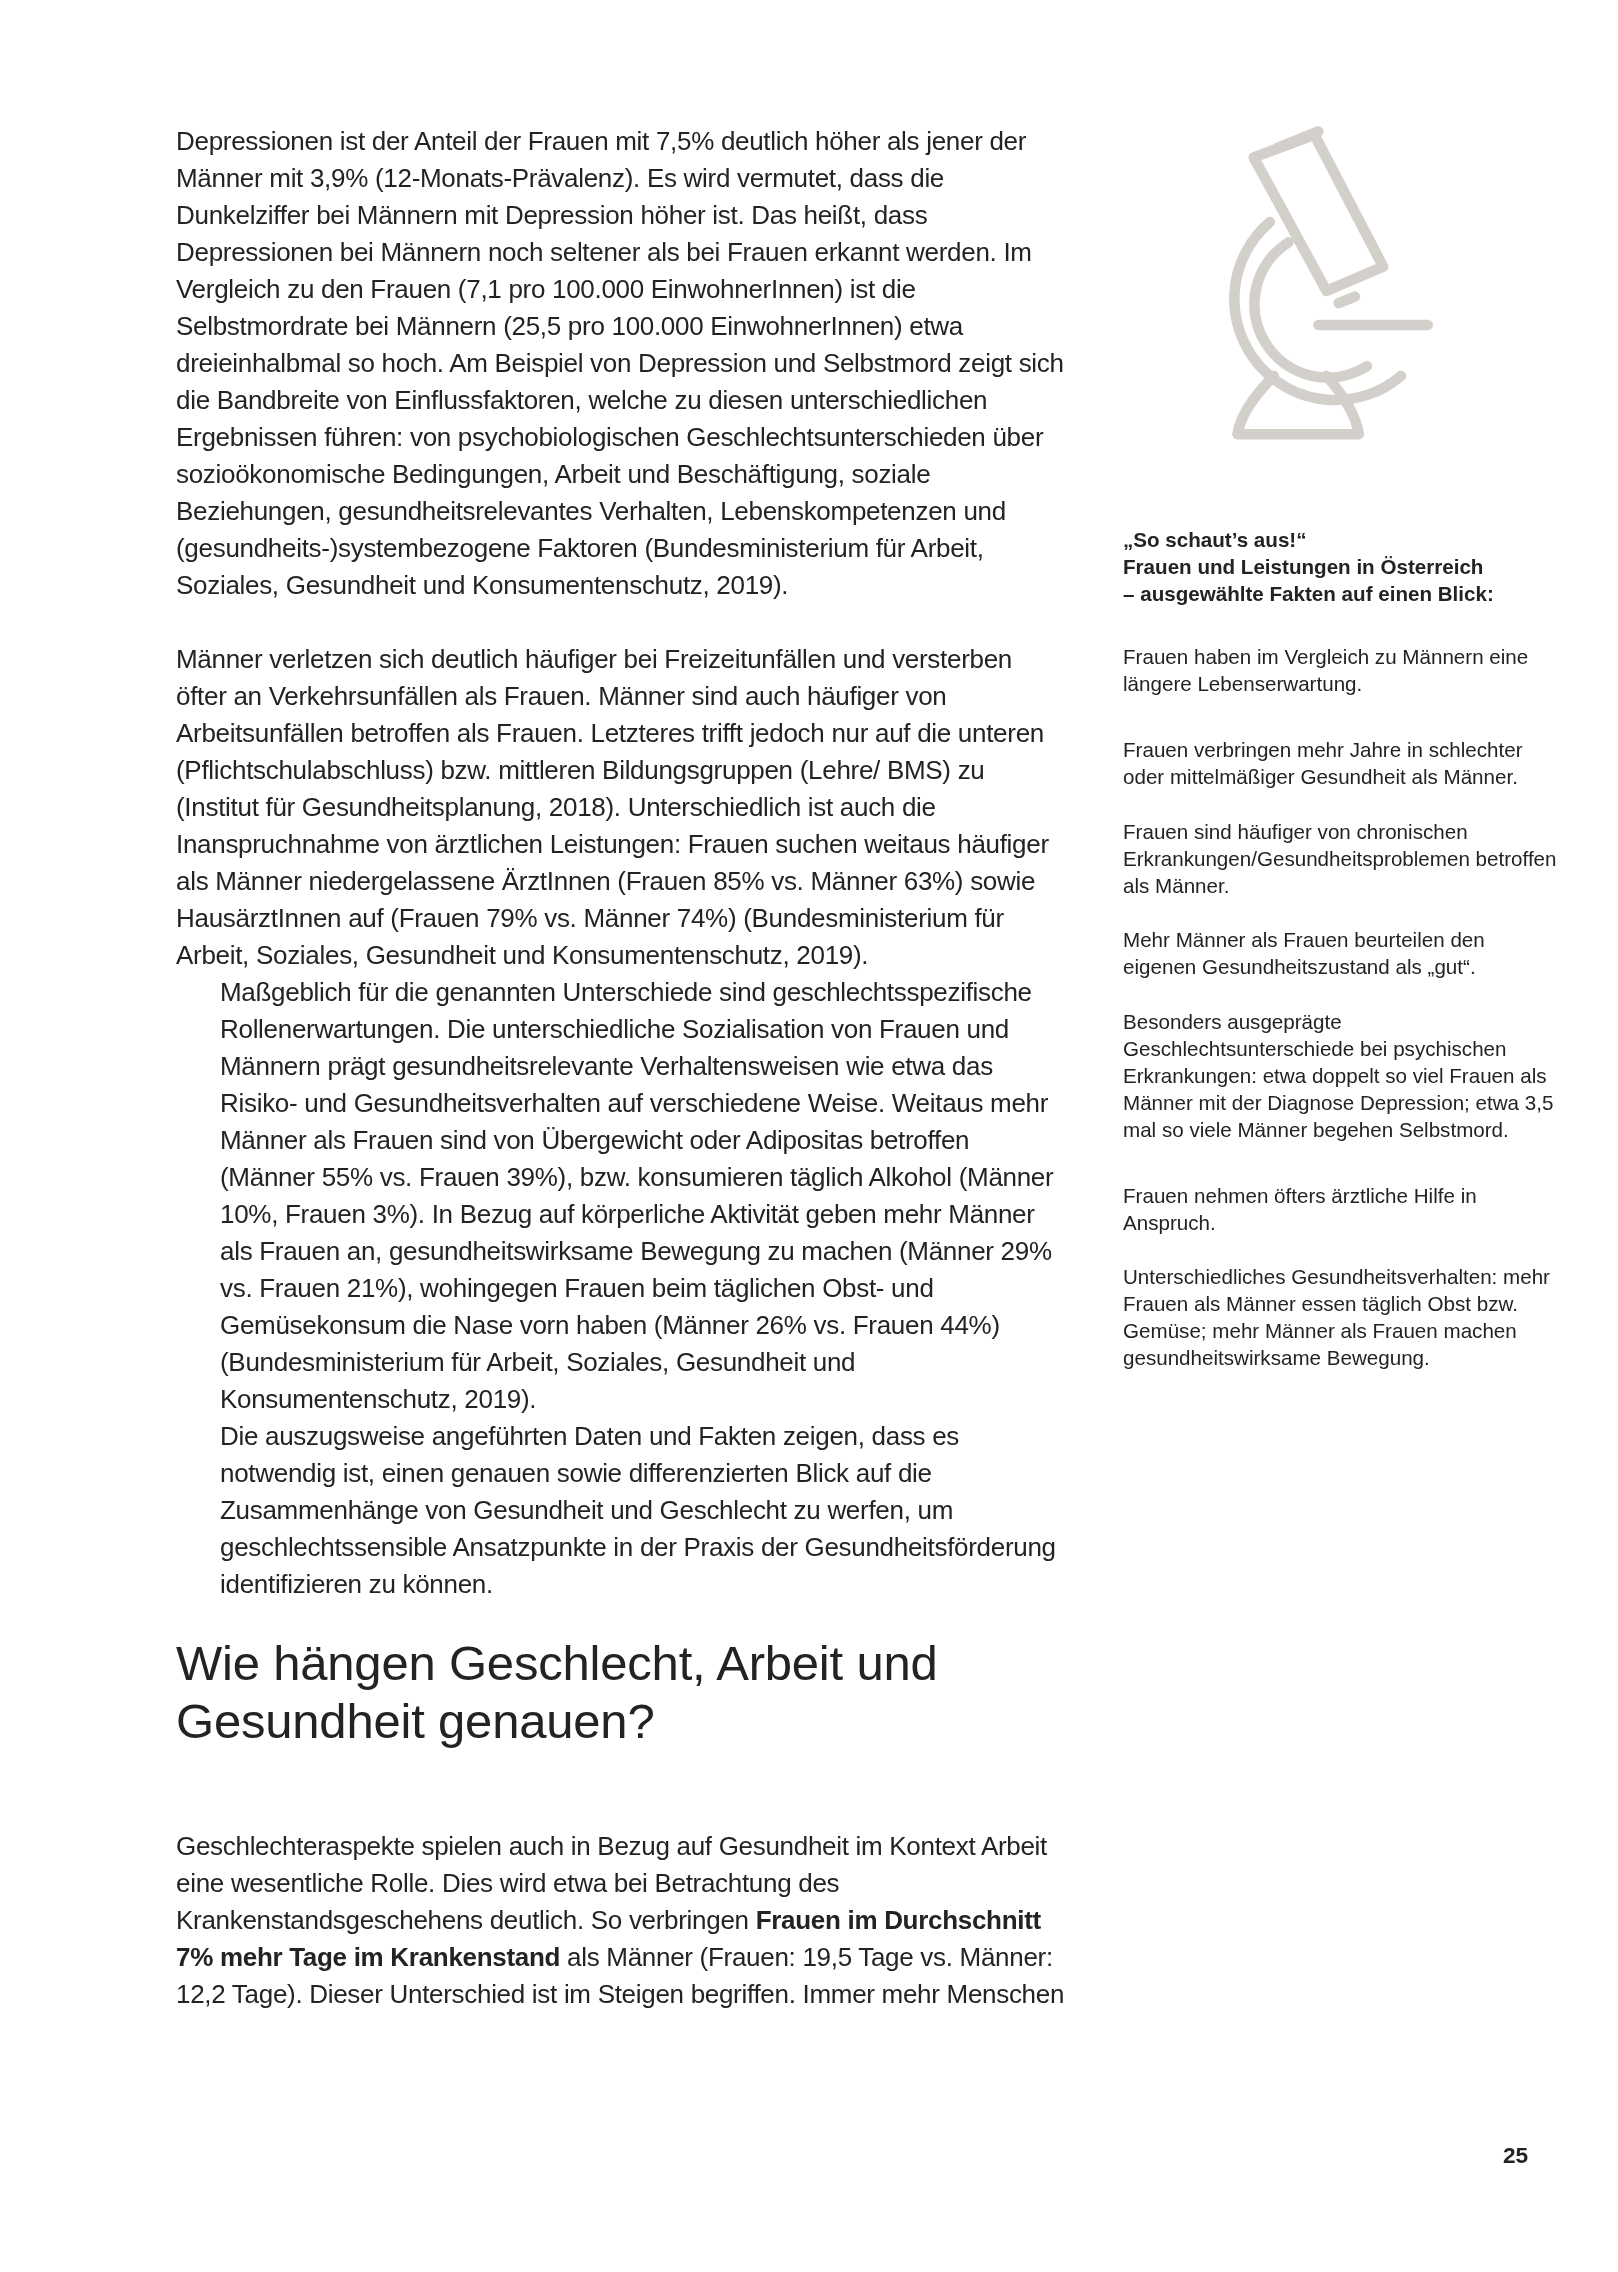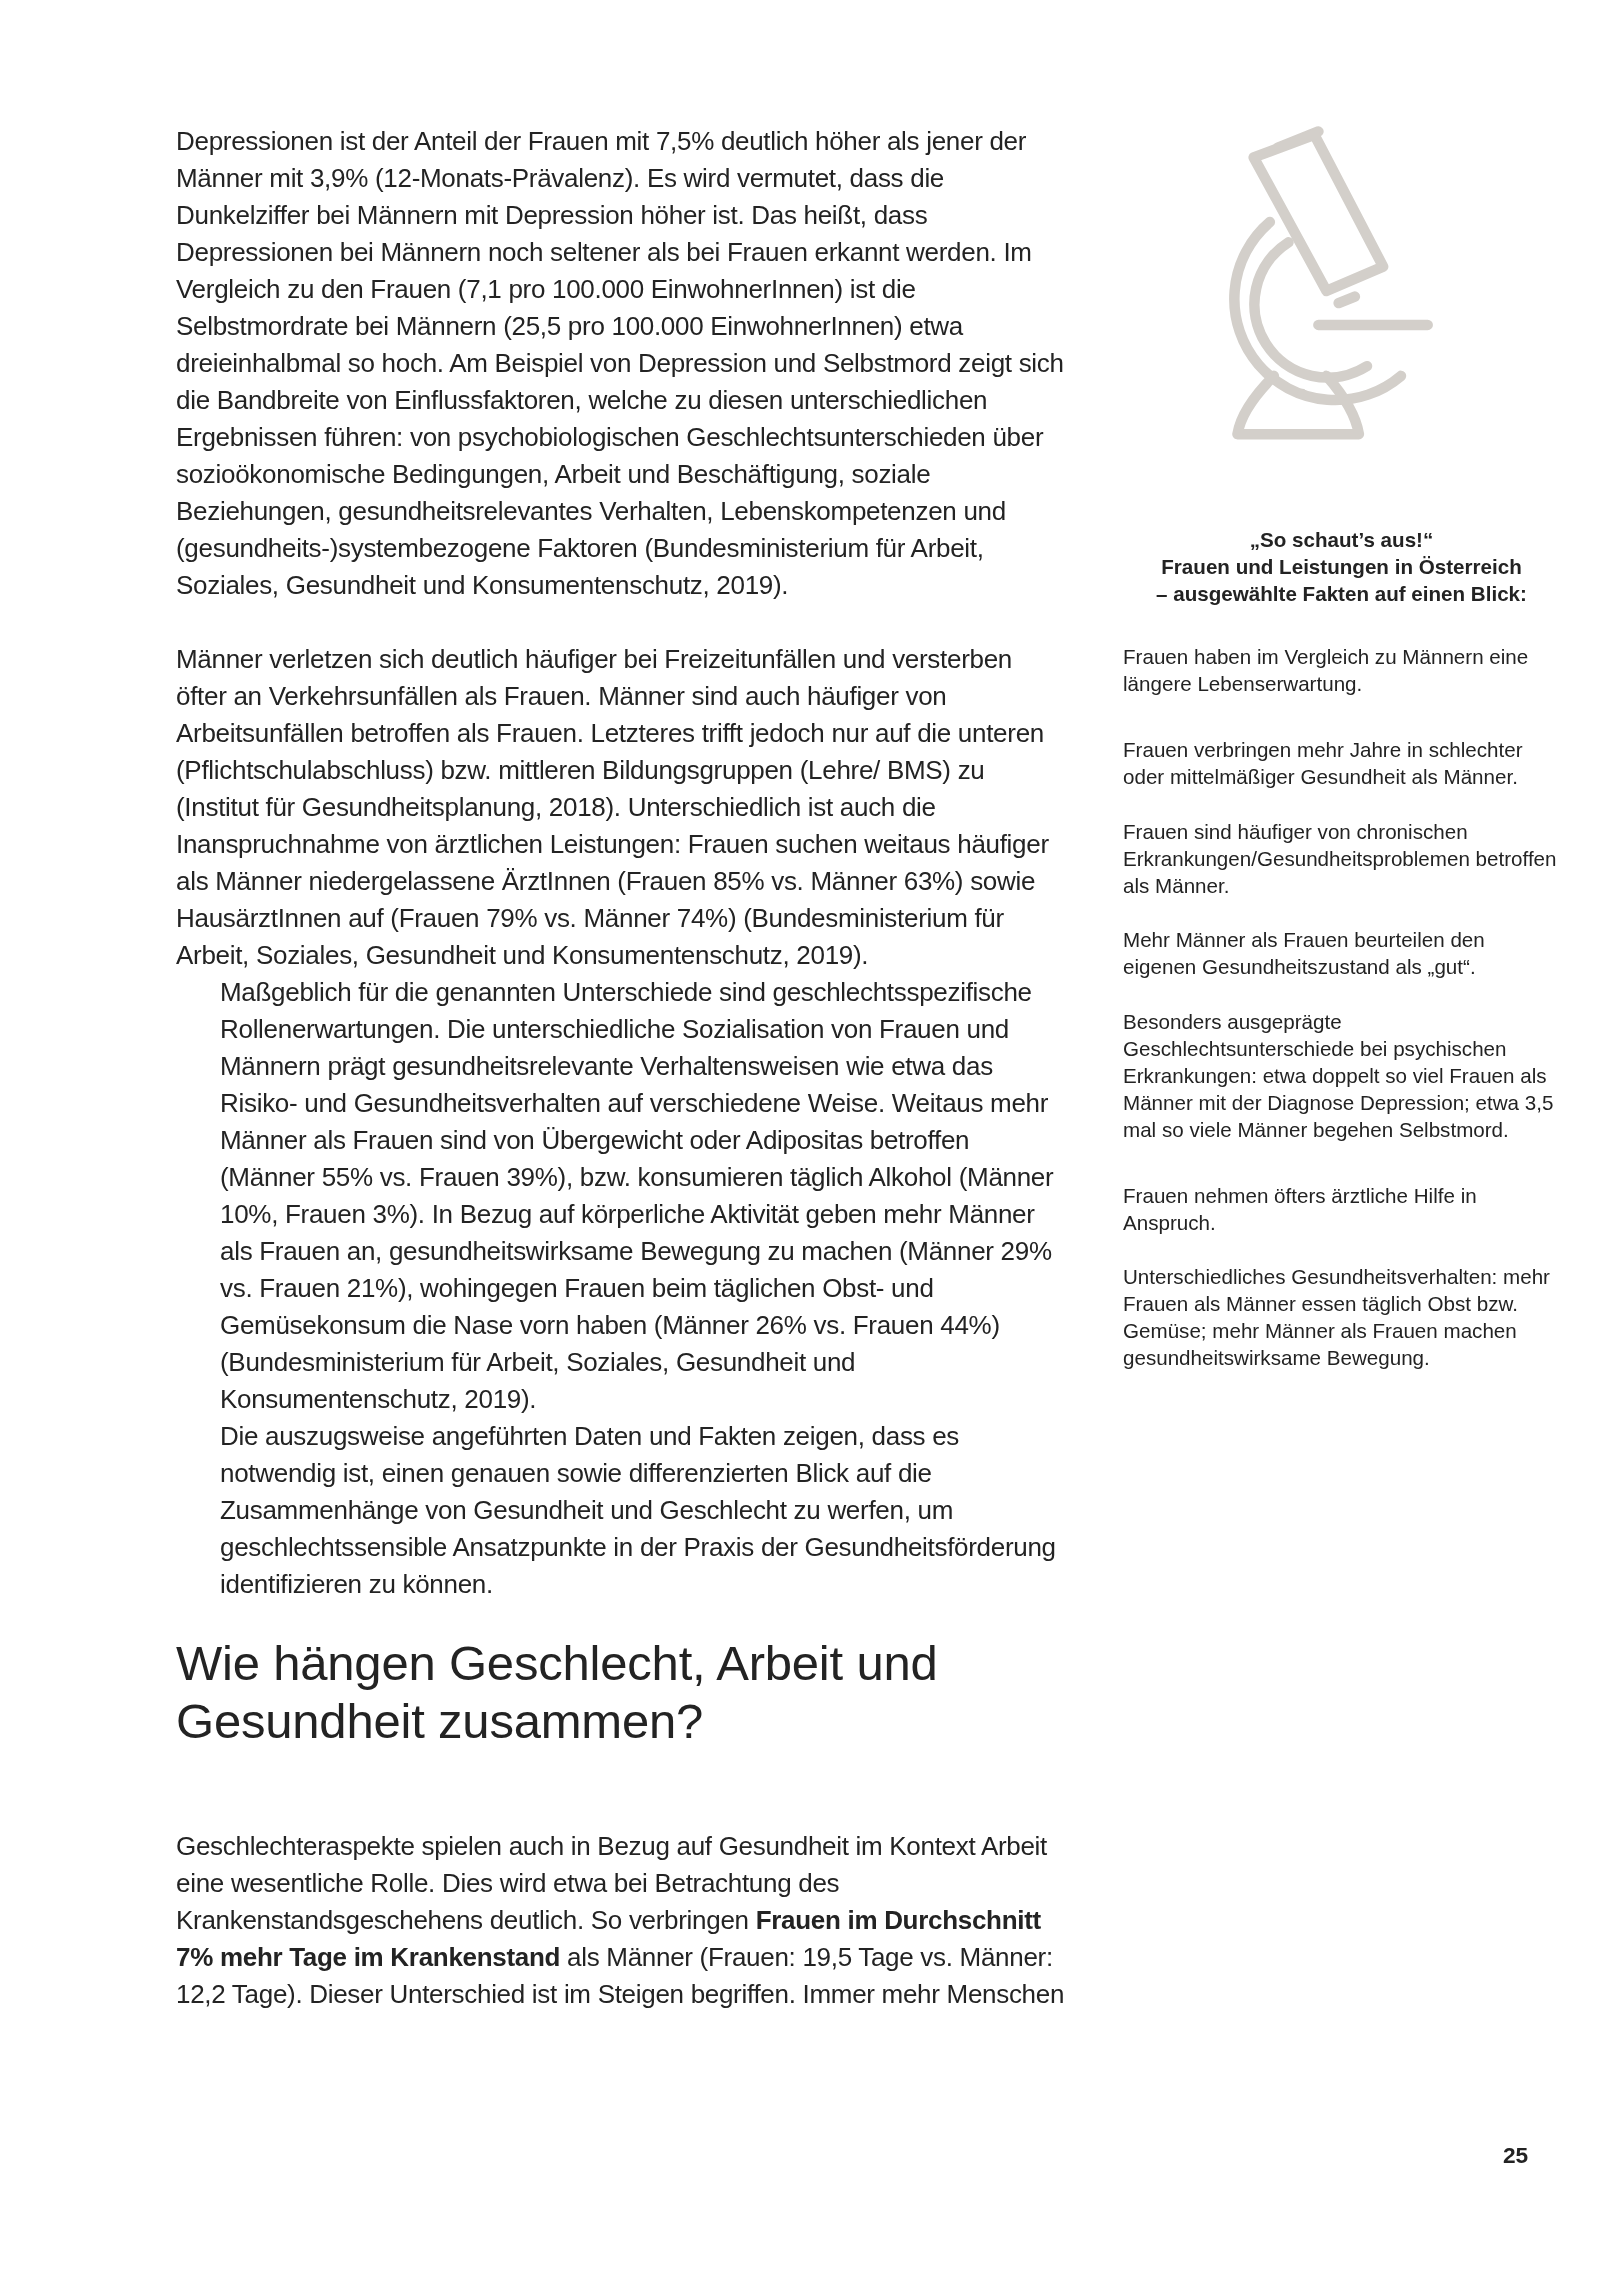--- a/index.html
+++ b/index.html
@@ -8,37 +8,37 @@
     .main { position: absolute; left: 176px; top: 123px; width: 890px; }
     .main p { margin: 0; font-size: 26px; line-height: 37px; letter-spacing: -0.3px; }
     .main p + p { margin-top: 37px; }
     .main p.cont { margin-top: 0; margin-left: 44px; }
     .heading { position: absolute; left: 176px; top: 1634px; width: 890px; margin: 0;
                font-size: 49px; line-height: 58px; font-weight: normal; color: #232323; letter-spacing: -0.2px; }
     .section2 { position: absolute; left: 176px; top: 1828px; width: 898px; }
     .section2 p { margin: 0; font-size: 26px; line-height: 37px; letter-spacing: -0.3px; }
     .section2 b { font-weight: bold; }
     .sidebar { position: absolute; left: 1123px; top: 526px; width: 437px; }
-    .sidebar .title { font-weight: bold; font-size: 20.6px; line-height: 27px; margin: 0 0 36px 0; text-align: center; }
+    .sidebar .title { font-weight: bold; font-size: 20.6px; line-height: 27px; margin: 0 0 36px 0; }
     .sidebar .fact { font-size: 20.6px; line-height: 27px; margin: 0 0 27.5px 0; }
     .sidebar .fact.gap-lg { margin-bottom: 39px; }
     .microscope { position: absolute; left: 1197px; top: 125px; width: 259px; height: 348px; }
     .page-number { position: absolute; left: 1503px; top: 2142px; font-size: 22.7px; font-weight: bold; color: #232323; }
   </style>
 </head>
 <body>
 
 <div class="main">
   <p>Depressionen ist der Anteil  der Frauen mit 7,5% deutlich höher als jener der Männer mit 3,9% (12-Monats-Prävalenz). Es wird vermutet, dass die Dunkelziffer bei Männern mit Depression höher ist. Das heißt, dass Depressionen bei Männern noch seltener als bei Frauen erkannt werden. Im Vergleich zu den Frauen (7,1 pro 100.000 EinwohnerInnen) ist die Selbstmordrate bei Männern (25,5 pro 100.000 EinwohnerInnen) etwa dreieinhalbmal so hoch. Am Beispiel von Depression und Selbstmord zeigt sich die Bandbreite von Einflussfaktoren, welche zu diesen unterschiedlichen Ergebnissen führen: von psychobiologischen Geschlechtsunterschieden über sozioökonomische Bedingungen, Arbeit und Beschäftigung, soziale Beziehungen, gesundheitsrelevantes Verhalten, Lebenskompetenzen und (gesundheits-)systembezogene Faktoren (Bundesministerium für Arbeit, Soziales, Gesundheit und Konsumentenschutz, 2019).</p>
   <p>Männer verletzen sich deutlich häufiger bei Freizeitunfällen und versterben öfter an Verkehrsunfällen als Frauen. Männer sind auch häufiger von Arbeitsunfällen betroffen als Frauen. Letzteres trifft jedoch nur auf die unteren (Pflichtschulabschluss) bzw. mittleren Bildungsgruppen (Lehre/ BMS) zu (Institut für Gesundheitsplanung, 2018). Unterschiedlich ist auch die Inanspruchnahme von ärztlichen Leistungen: Frauen suchen weitaus häufiger als Männer niedergelassene ÄrztInnen (Frauen 85% vs. Männer 63%) sowie HausärztInnen auf (Frauen 79% vs. Männer 74%) (Bundesministerium für Arbeit, Soziales, Gesundheit und Konsumentenschutz, 2019).</p>
   <p class="cont">Maßgeblich für die genannten Unterschiede sind geschlechtsspezifische Rollenerwartungen. Die unterschiedliche Sozialisation von Frauen und Männern prägt gesundheitsrelevante Verhaltensweisen wie etwa das Risiko- und Gesundheitsverhalten auf verschiedene Weise. Weitaus mehr Männer als Frauen sind von Übergewicht oder Adipositas betroffen (Männer 55% vs. Frauen 39%), bzw. konsumieren täglich Alkohol (Männer 10%, Frauen 3%). In Bezug auf körperliche Aktivität geben mehr Männer als Frauen an, gesundheitswirksame Bewegung zu machen (Männer 29% vs. Frauen 21%), wohingegen Frauen beim täglichen Obst- und Gemüsekonsum die Nase vorn haben (Männer 26% vs. Frauen 44%) (Bundesministerium für Arbeit, Soziales, Gesundheit und Konsumentenschutz, 2019).</p>
   <p class="cont">Die auszugsweise angeführten Daten und Fakten zeigen, dass es notwendig ist, einen genauen sowie differenzierten Blick auf die Zusammenhänge von Gesundheit und Geschlecht zu werfen, um geschlechtssensible Ansatzpunkte in der Praxis der Gesundheitsförderung identifizieren zu können.</p>
 </div>
 
-<h2 class="heading">Wie hängen Geschlecht, Arbeit und Gesundheit zusammen?</h2>
+<h2 class="heading">Wie hängen Geschlecht, Arbeit und Gesundheit genauen?</h2>
 
 <div class="section2">
   <p><span>Geschlechteraspekte spielen auch in Bezug auf Gesundheit im Kontext Arbeit eine wesentliche Rolle. Dies wird etwa bei Betrachtung des Krankenstandsgeschehens deutlich. So verbringen </span><b>Frauen im Durchschnitt 7% mehr Tage im Krankenstand</b><span> als Männer (Frauen: 19,5 Tage vs. Männer: 12,2 Tage). Dieser Unterschied ist im Steigen begriffen. Immer mehr Menschen</span></p>
 </div>
 
 <svg class="microscope" viewBox="0 0 320 430" fill="none" stroke="#d3cfca" stroke-width="13" stroke-linecap="round" stroke-linejoin="round">
 
   <line x1="100" y1="28" x2="150" y2="8"></line>
 
   <polygon points="70,40 145,12 230,175 160,205"></polygon>

